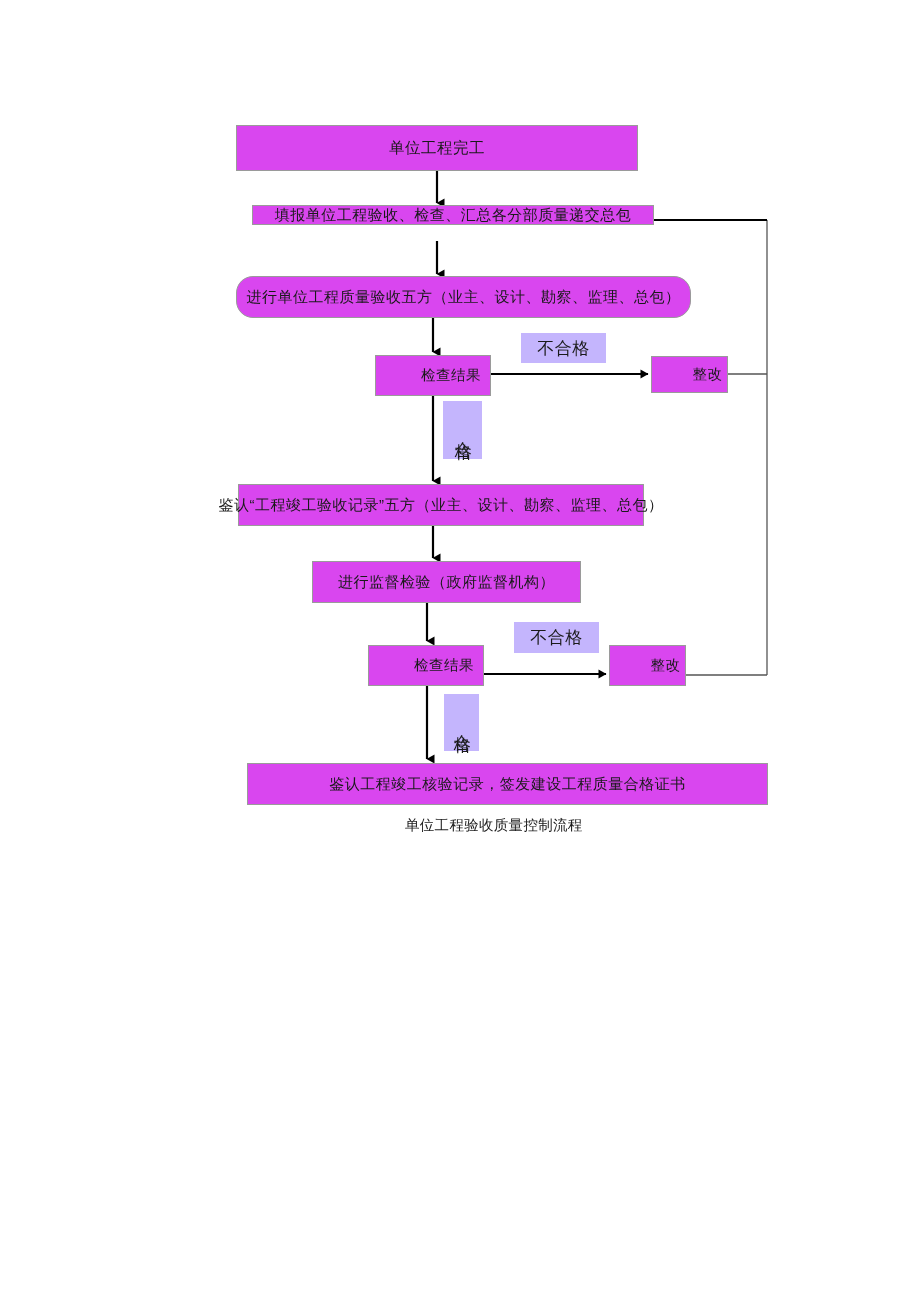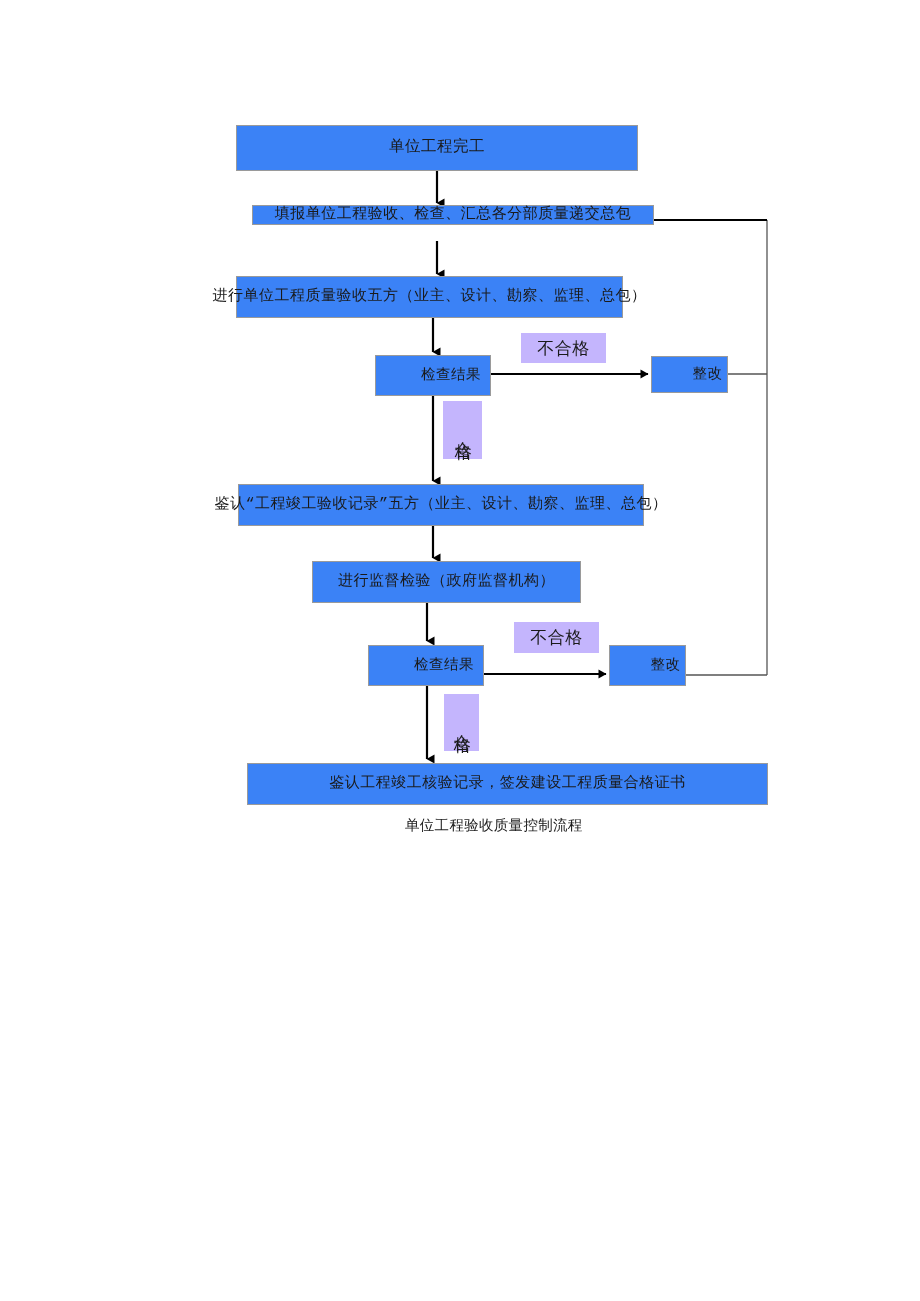--- a/index.html
+++ b/index.html
@@ -16,28 +16,28 @@
     position: relative;
     width: 920px;
     height: 1301px;
     background: #ffffff;
     overflow: hidden;
   }
   
   .node {
     position: absolute;
     box-sizing: border-box;
-    background: #3b82f6;
+    background: #d946ef;
     border: 1px solid #9a9a9a;
     color: #1a1a1a;
     display: flex;
     align-items: center;
     justify-content: center;
     text-align: center;
-    font-family: Liberation Mono, monospace;
+    font-family: Liberation Sans, sans-serif;
     line-height: 1.15;
     letter-spacing: 0.5px;
     white-space: nowrap;
   }
   .node-lg { font-size: 15.5px; }
   .node-md { font-size: 15px; }
   .node-sm { font-size: 14.5px; padding-left: 36px; }
 
   
   .tag {
@@ -153,21 +153,21 @@
   </svg>
 
   <div class="node node-lg" style="left:236px; top:125px; width:402px; height:46px;">
     <span>单位工程完工</span>
   </div>
 
   <div class="node node-md" style="left:244px; top:205px; width:402px; height:20px;margin-left:8px;">
     <span>填报单位工程验收、检查、汇总各分部质量递交总包</span>
   </div>
 
-  <div class="node node-md" style="left:236px; top:276px; width:387px; height:42px;">
+  <div class="node node-md" style="left:236px; top:276px; width:455px; height:42px;border-radius:17px;">
     <span>进行单位工程质量验收五方（业主、设计、勘察、监理、总包）</span>
   </div>
 
   <div class="node node-sm" style="left:375px; top:355px; width:116px; height:41px;">
     <span>检查结果</span>
   </div>
 
   <div class="node node-sm" style="left:651px; top:356px; width:77px; height:37px;">
     <span>整改</span>
   </div>

